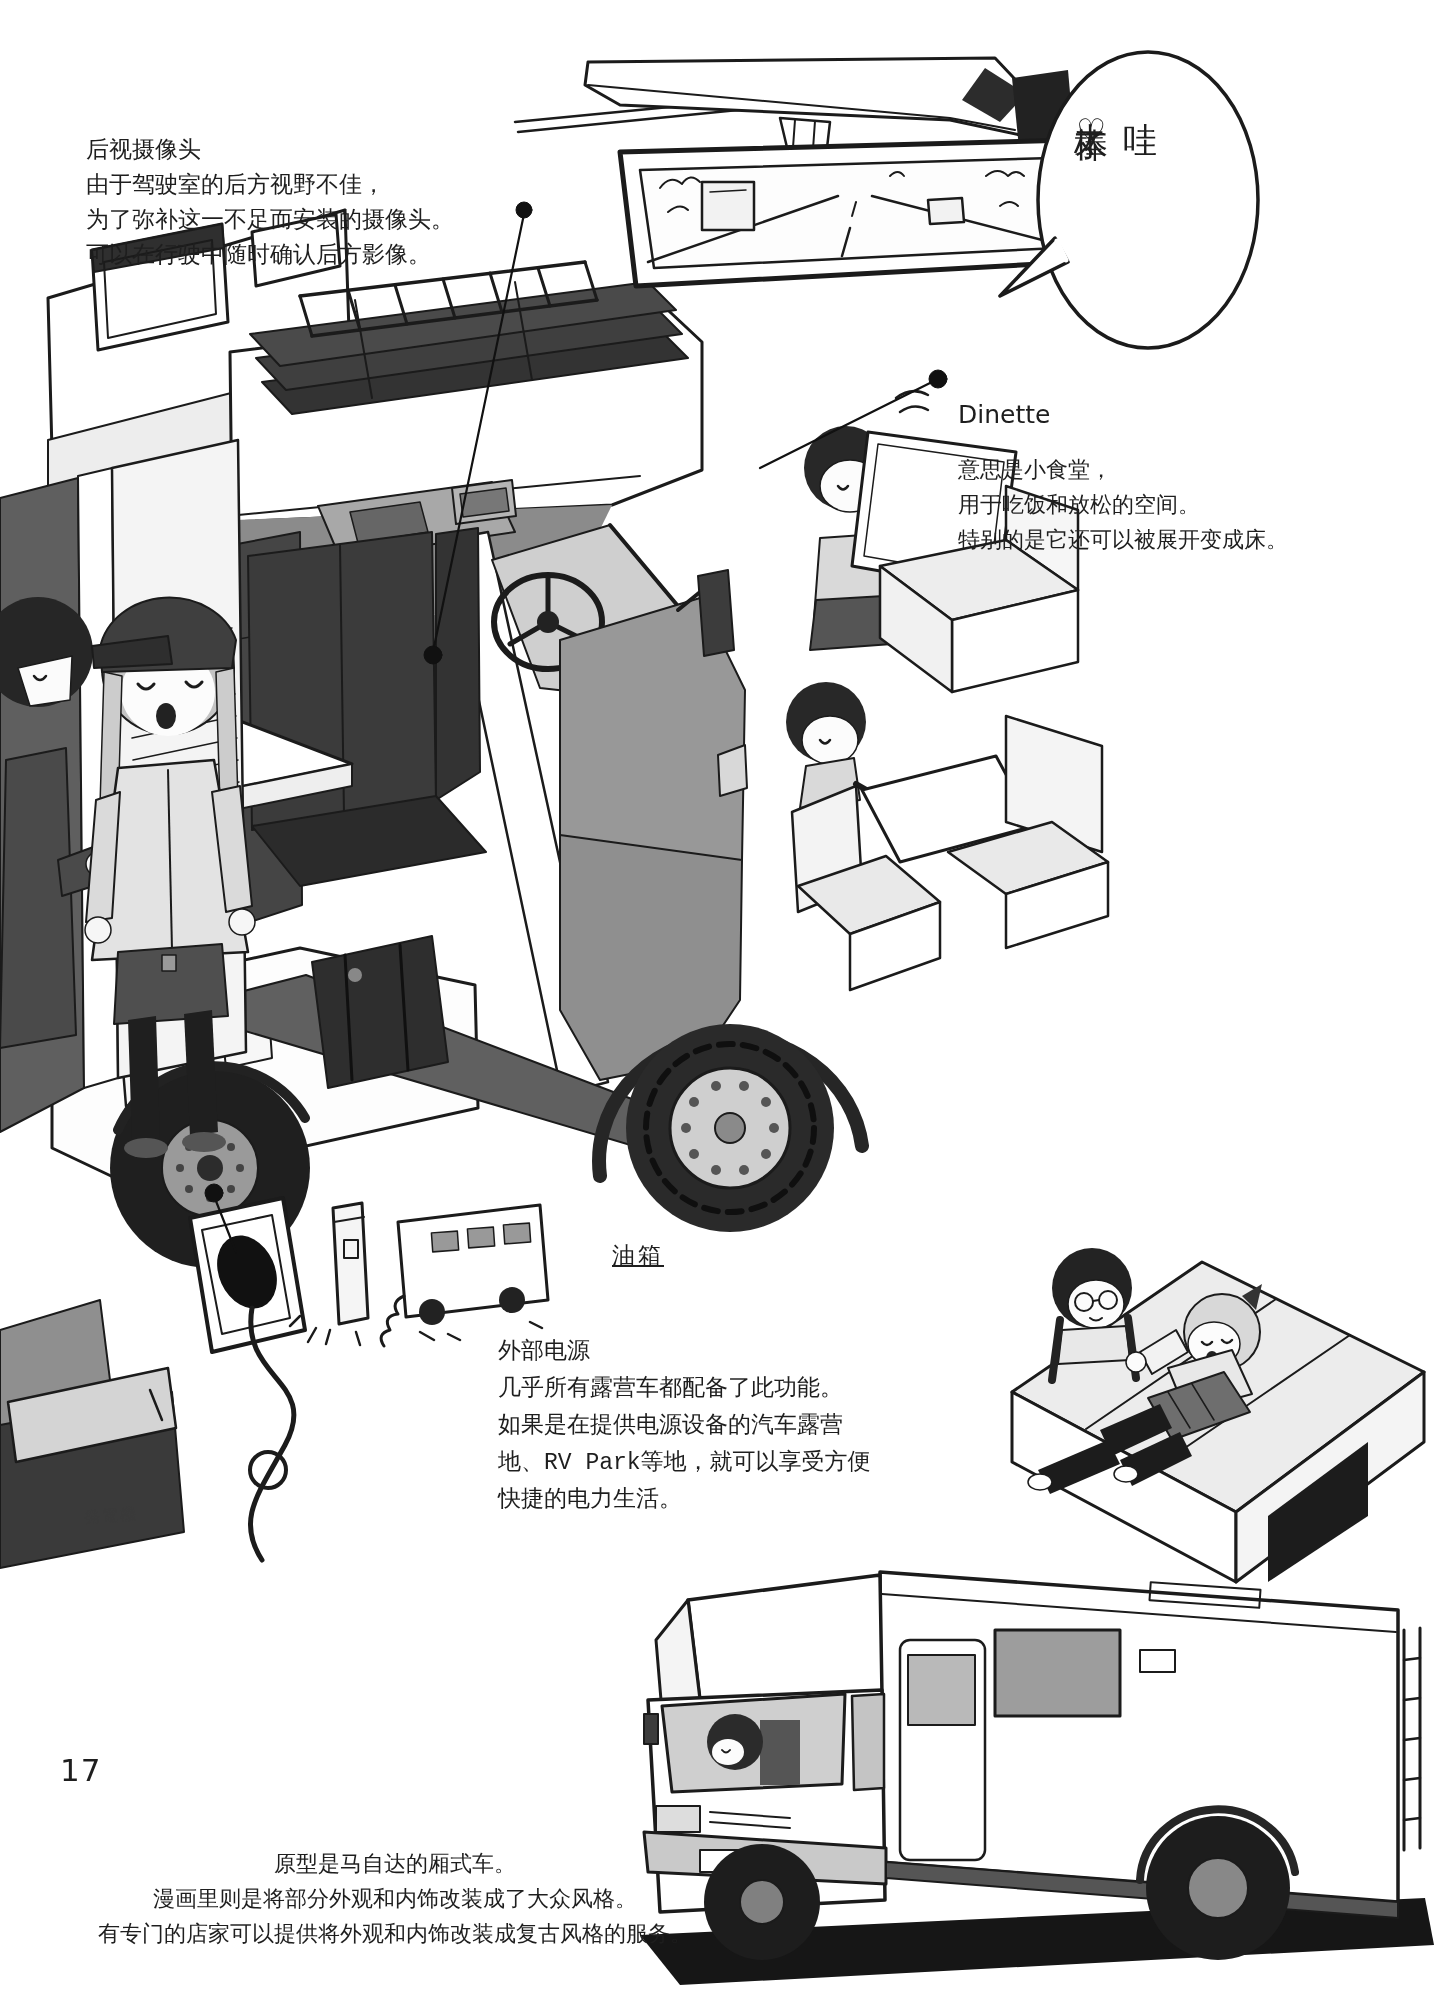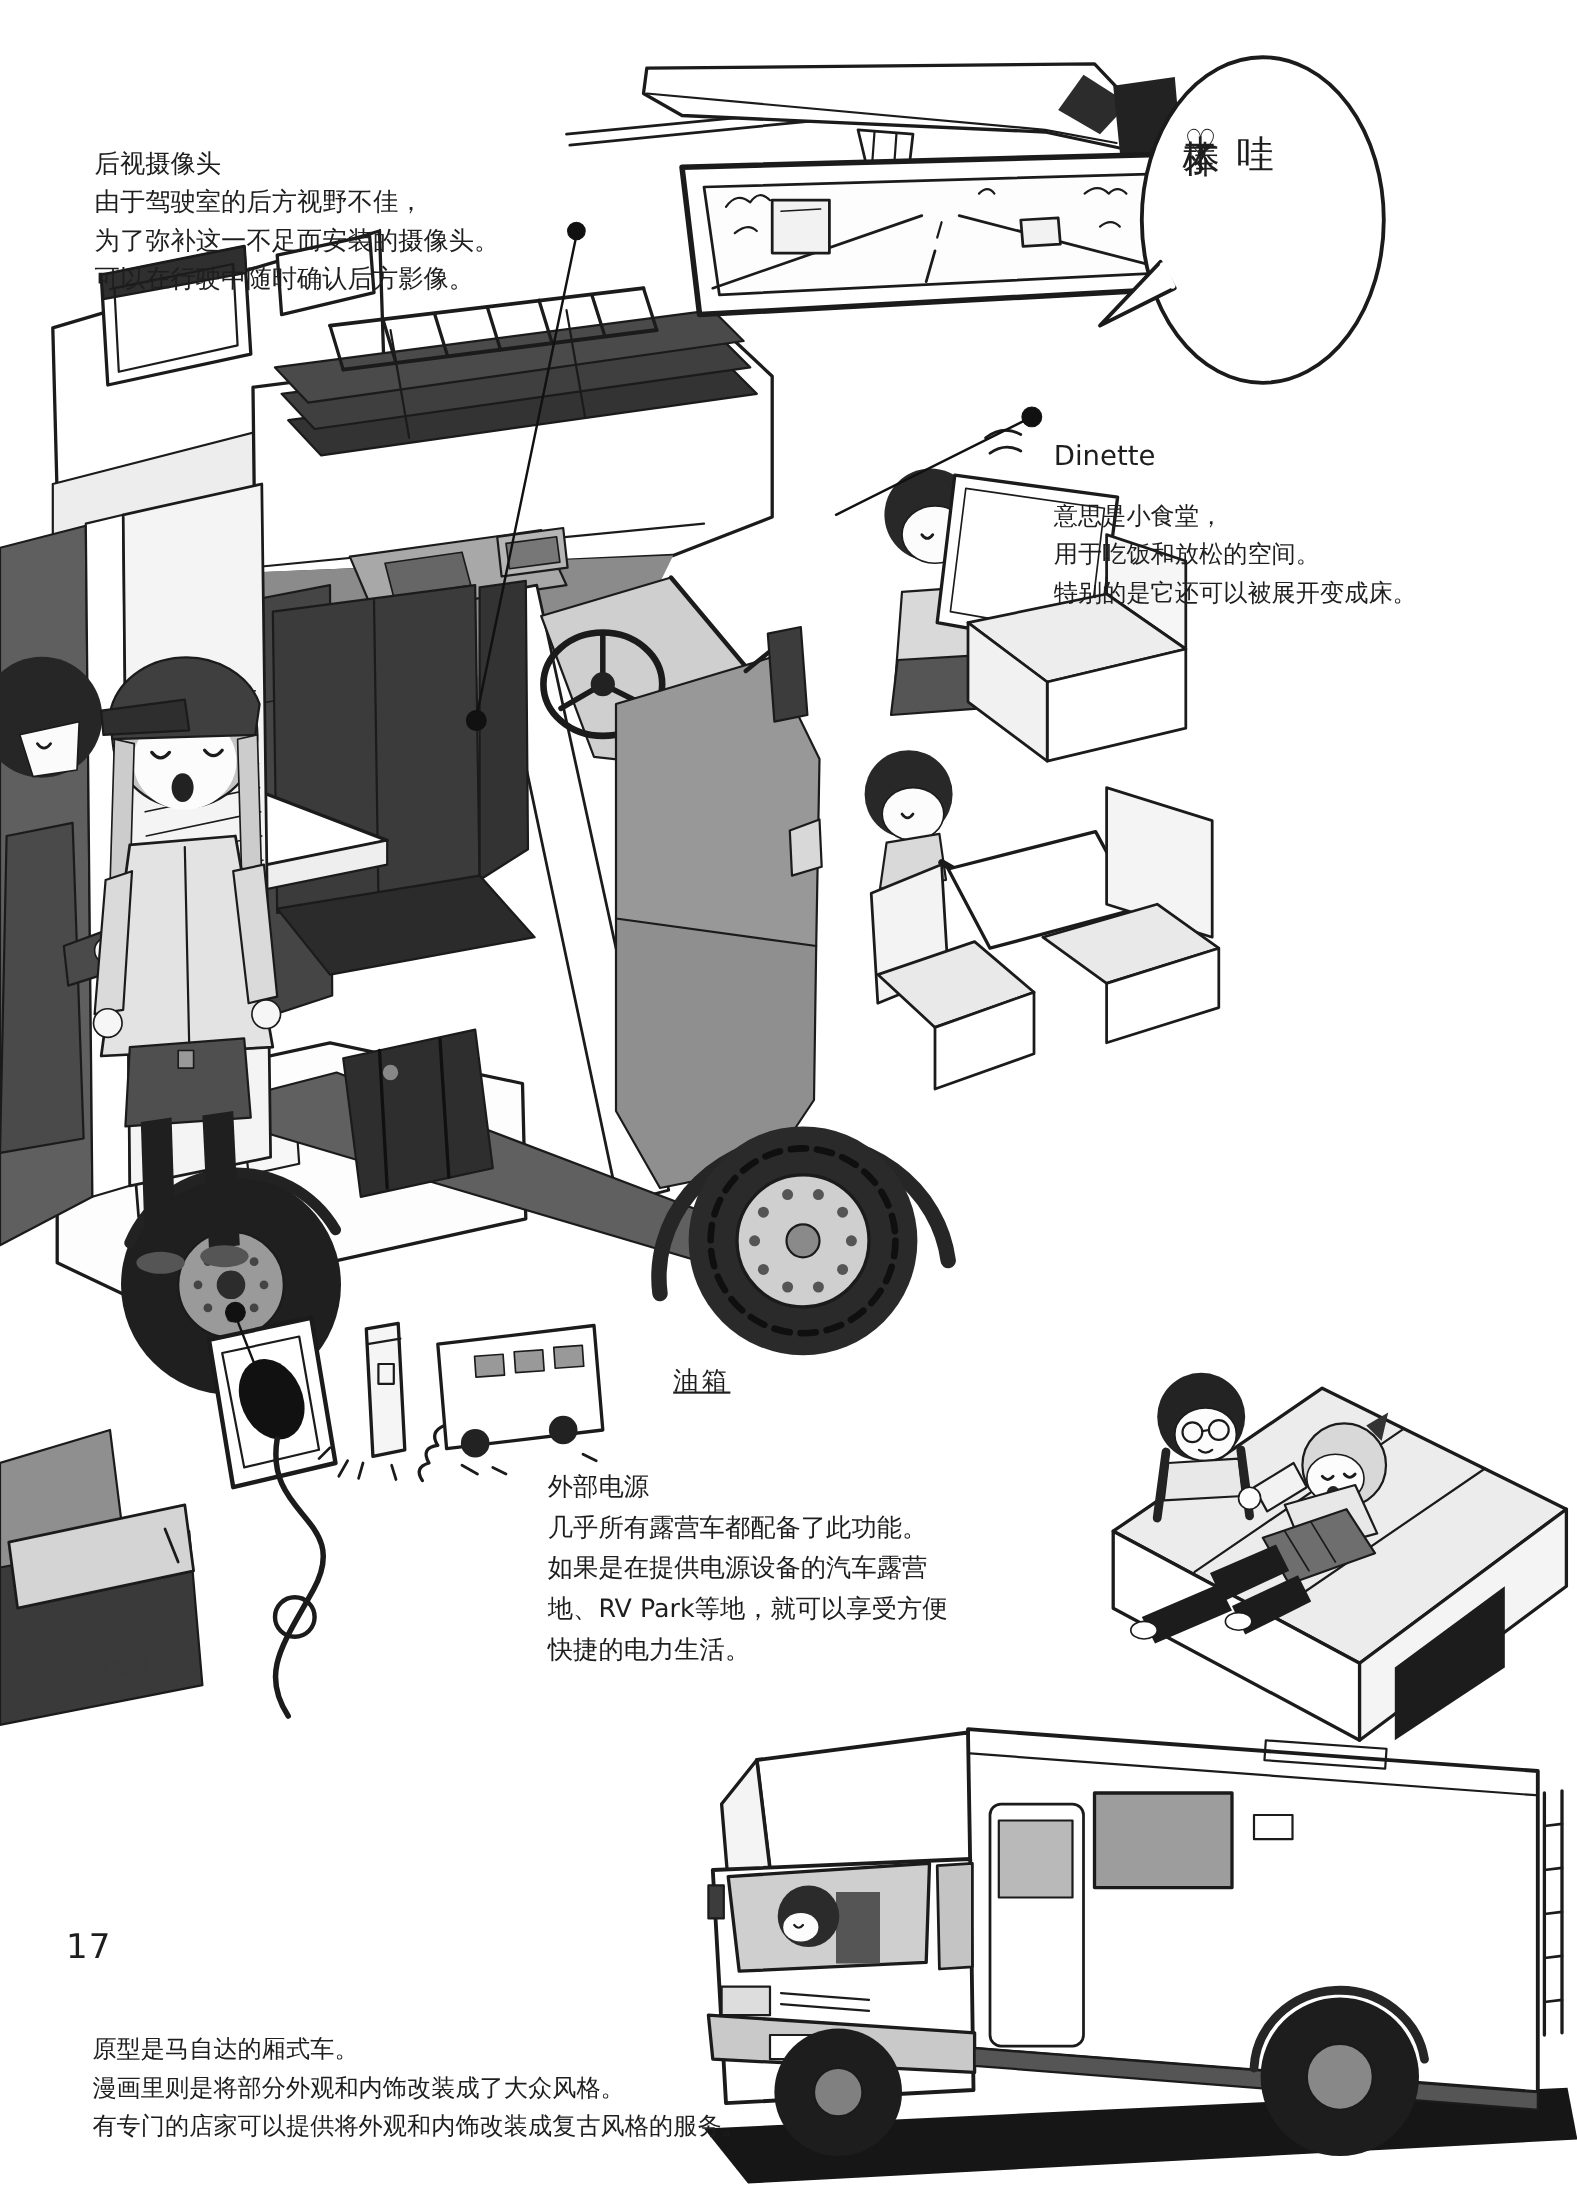--- a/index.html
+++ b/index.html
@@ -6,24 +6,24 @@
   .page{position:relative;width:1434px;height:2000px;background:#ffffff;overflow:hidden;
         font-family:"DejaVu Sans",sans-serif;color:#1e1e1e;}
   .art{position:absolute;left:0;top:0;z-index:1;}
   .txt{position:absolute;white-space:pre-line;z-index:5;}
   .rear-cam{left:86px;top:132px;font-size:23px;line-height:35px;}
   .bubble-txt{left:1066px;top:96px;height:240px;font-size:34px;line-height:1.45;
               writing-mode:vertical-rl;text-orientation:upright;letter-spacing:5px;}
   .dinette{left:958px;top:362px;font-size:22px;line-height:35px;}
   .dinette .t{font-size:25px;display:block;margin-bottom:20px;}
   .fuel{left:612px;top:1240px;font-size:23px;letter-spacing:3px;text-decoration:underline;}
-  .extpower{left:498px;top:1334px;font-size:23px;line-height:37px;}
+  .extpower{left:498px;top:1334px;font-size:23px;line-height:37px;font-family:Liberation Mono, monospace;}
   .genlabel{left:84px;top:1506px;font-size:16px;color:#3a3a3a;letter-spacing:2px;transform:rotate(-4deg);}
   .pagenum{left:60px;top:1752px;font-size:31px;letter-spacing:1px;}
-  .mazda{left:84px;top:1846px;font-size:22px;line-height:35px;}
+  .mazda{left:98px;top:1846px;font-size:22px;line-height:35px;text-align:center;}
 </style>
 </head>
 <body>
 
 <div class="page">
 
 <svg class="art" width="1434" height="2000" viewBox="0 0 1434 2000" stroke-linejoin="round" stroke-linecap="round">
 
   <g stroke="#1b1b1b" fill="none">
 

